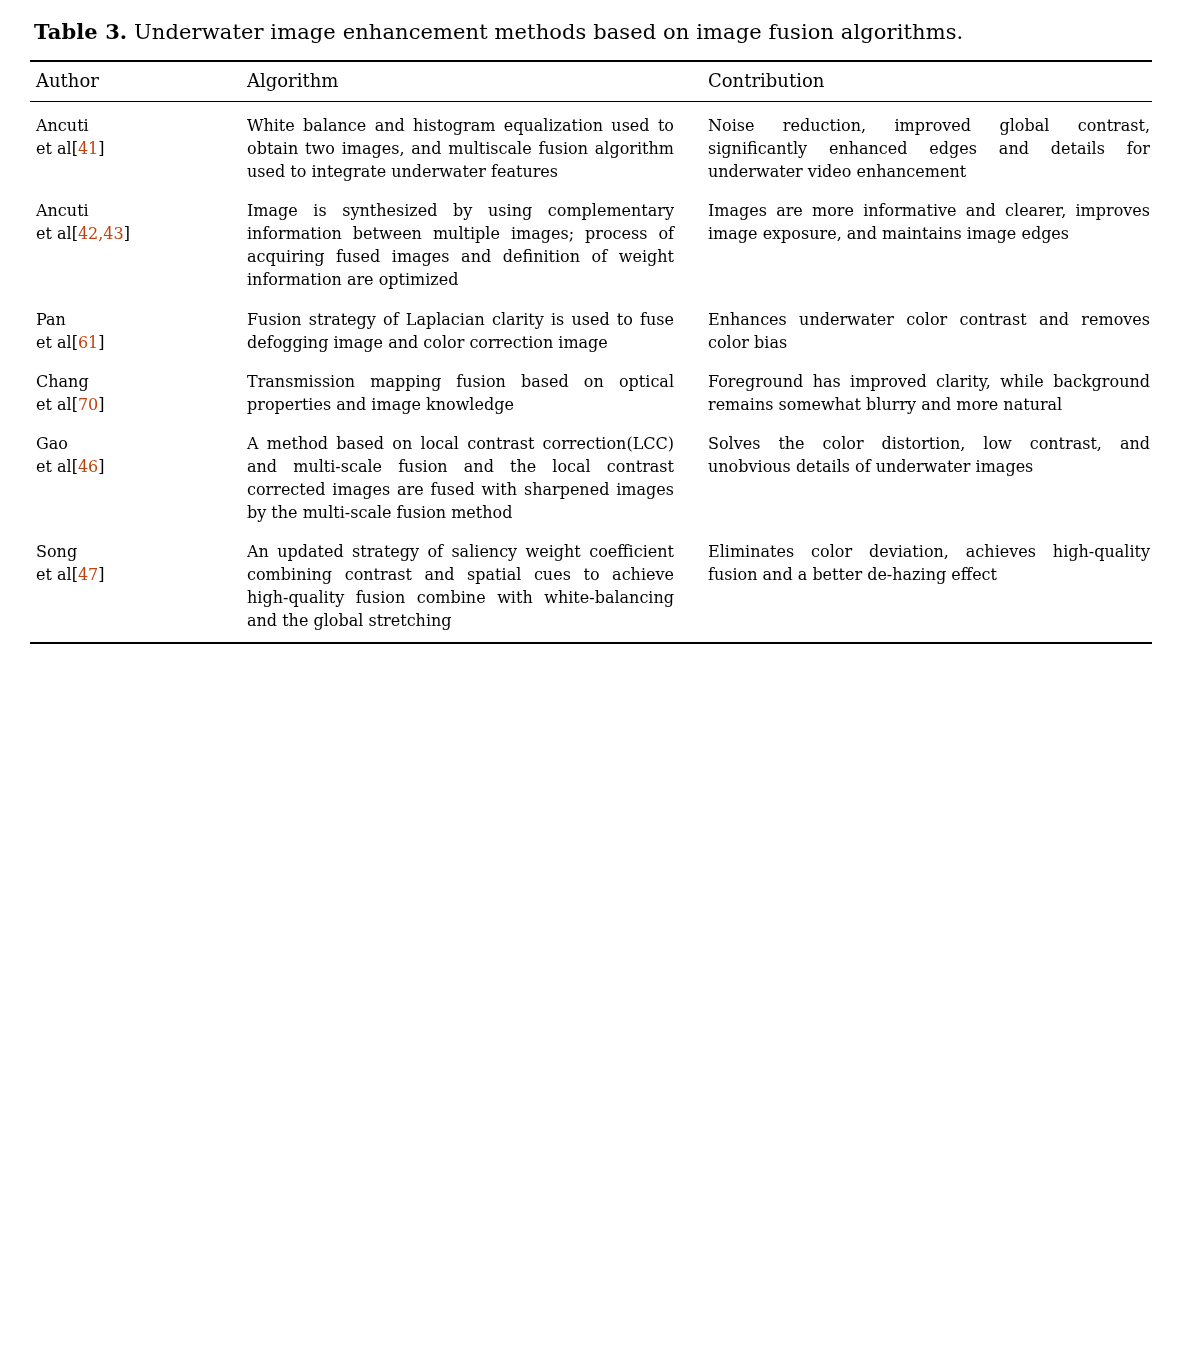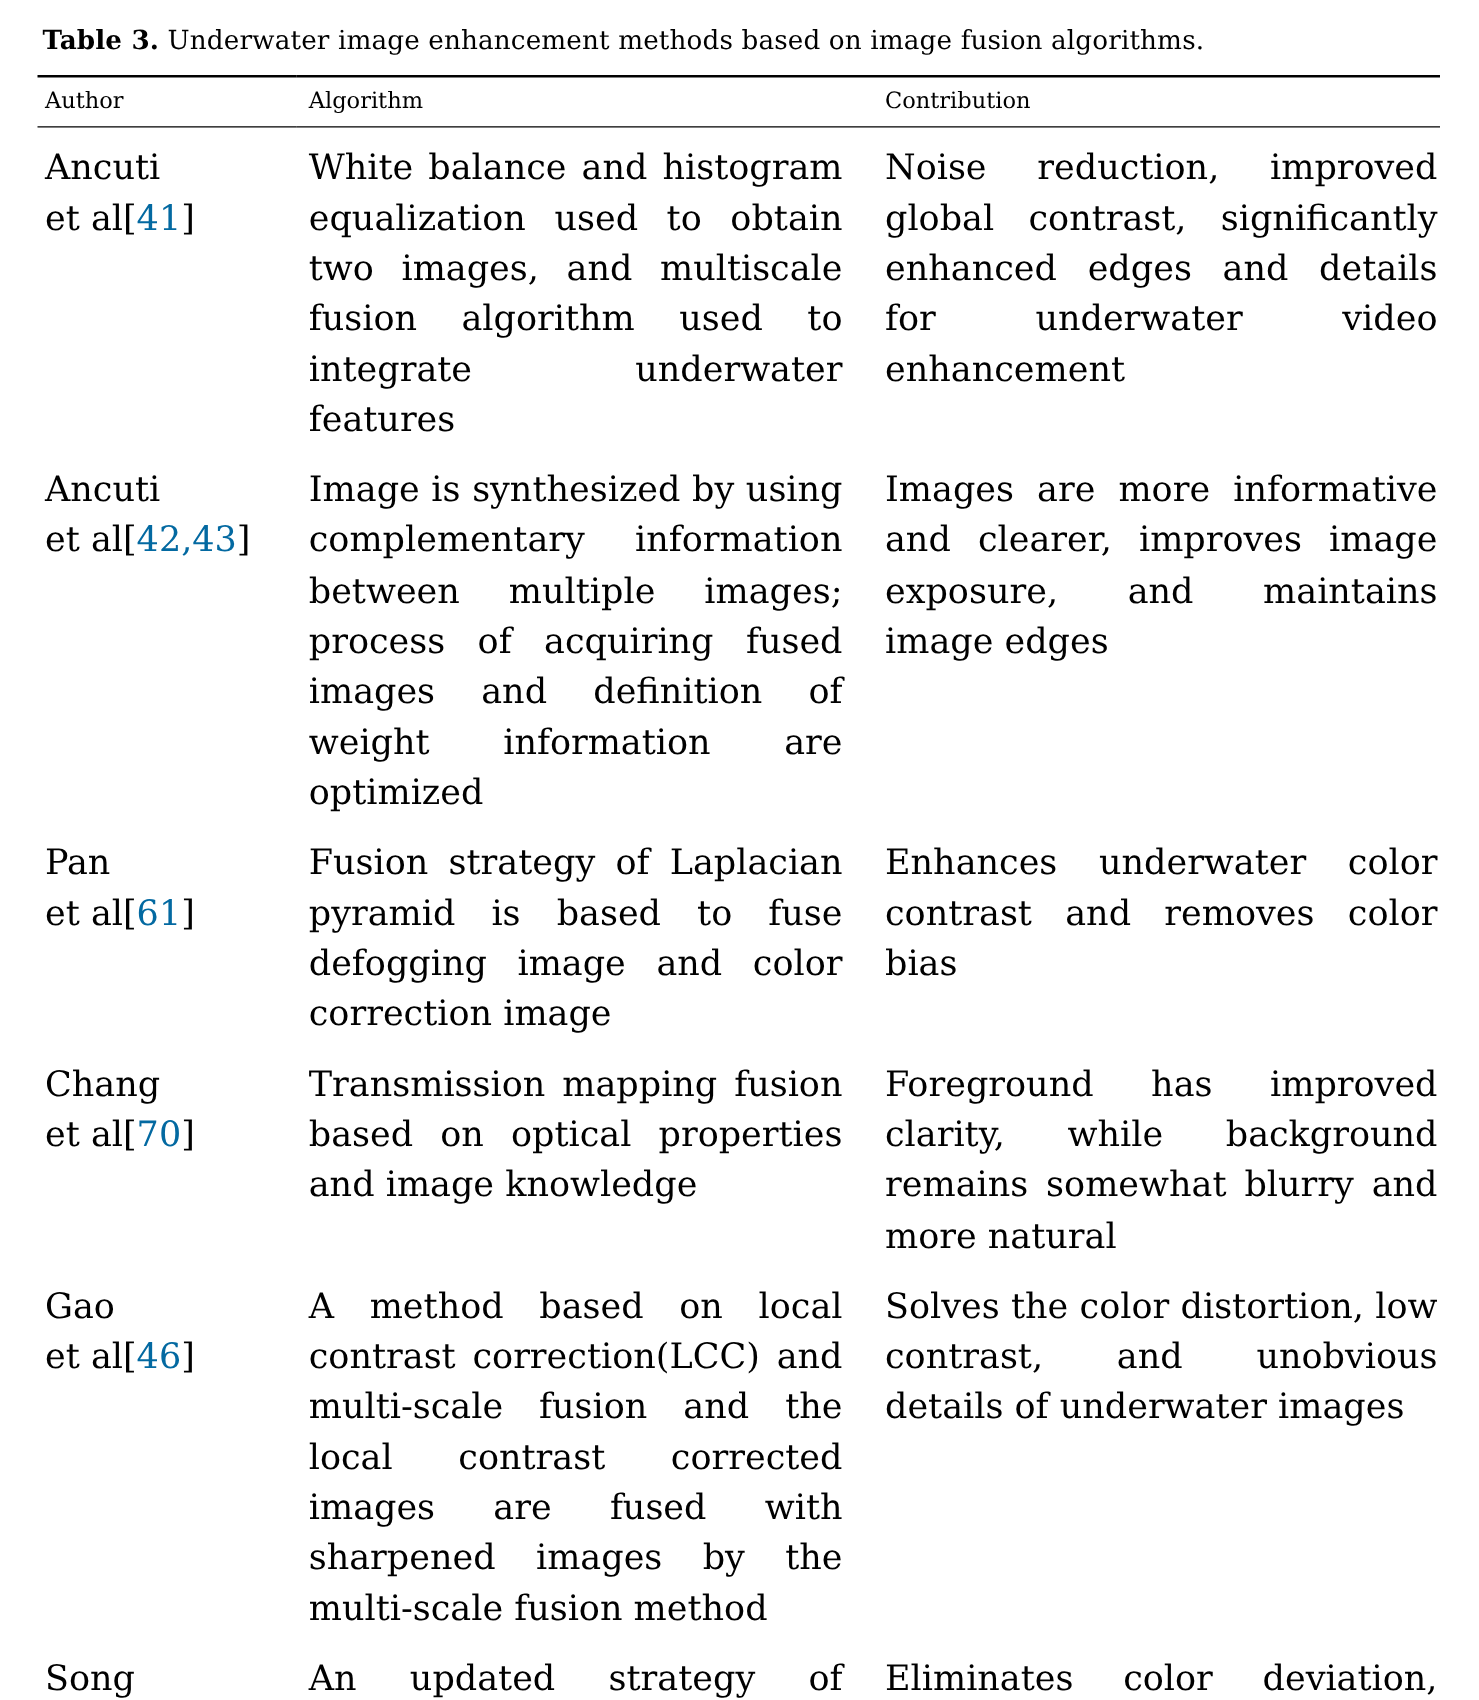--- a/index.html
+++ b/index.html
@@ -44,21 +44,21 @@
     padding: 8px 6px 10px 6px;
     vertical-align: top;
     border-top: 2.2px solid #000;
     border-bottom: 1.1px solid #000;
   }
   thead th.h-algo { padding-left: 10px; }
   thead th.h-contrib { padding-left: 8px; }
 
   tbody td {
     vertical-align: top;
-    font-size: 28px;
+    font-size: 16px;
     line-height: 1.44;
     padding: 6px 6px 10px 6px;
   }
   tbody tr:first-child td {
     padding-top: 12px;
   }
   td.author {
     white-space: normal;
     padding-right: 4px;
   }
@@ -70,21 +70,21 @@
     hyphens: manual;
   }
   td.contrib {
     text-align: justify;
     text-align-last: left;
     padding-left: 8px;
     padding-right: 2px;
     hyphens: manual;
   }
   .ref {
-    color: #0369a1;
+    color: #c2410c;
   }
   tfoot td {
     border-top: 2.2px solid #000;
     height: 0;
     padding: 0;
     font-size: 0;
     line-height: 0;
   }
   .author-line { display: block; }
 </style>
@@ -129,21 +129,21 @@
         </td>
         <td class="algo">Image is synthesized by using complementary information between multiple images; process of acquiring fused images and definition of weight information are optimized</td>
         <td class="contrib">Images are more informative and clearer, improves image exposure, and maintains image edges</td>
       </tr>
 
       <tr>
         <td class="author">
           <span class="author-line">Pan</span>
           <span class="author-line"><span>et al[</span><span class="ref">61</span><span>]</span></span>
         </td>
-        <td class="algo">Fusion strategy of Laplacian pyramid is based to fuse defogging image and color correction image</td>
+        <td class="algo">Fusion strategy of Laplacian clarity is used to fuse defogging image and color correction image</td>
         <td class="contrib">Enhances underwater color contrast and removes color bias</td>
       </tr>
 
       <tr>
         <td class="author">
           <span class="author-line">Chang</span>
           <span class="author-line"><span>et al[</span><span class="ref">70</span><span>]</span></span>
         </td>
         <td class="algo">Transmission mapping fusion based on optical properties and image knowledge</td>
         <td class="contrib">Foreground has improved clarity, while background remains somewhat blurry and more natural</td>

